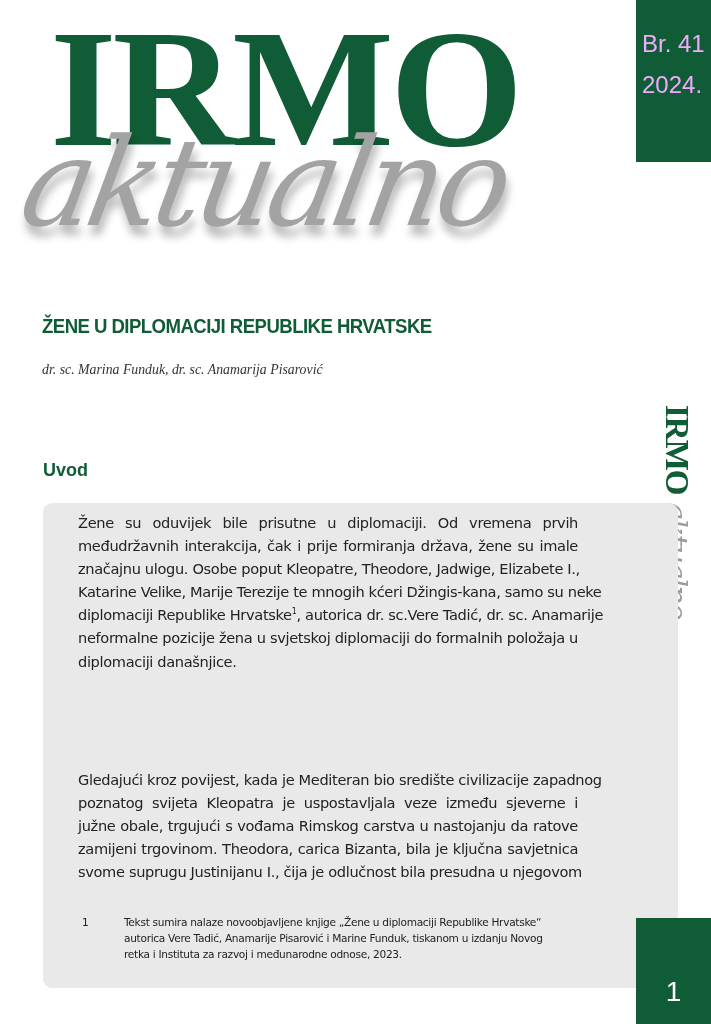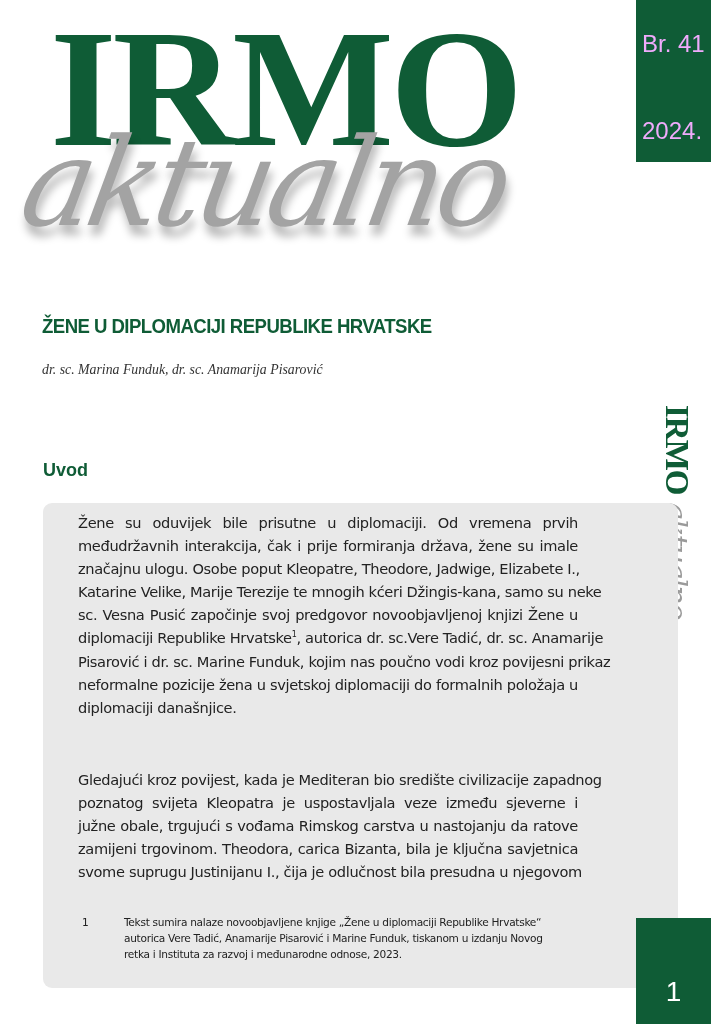--- a/index.html
+++ b/index.html
@@ -40,21 +40,21 @@
   .issue-box {
     left: 636px; top: 0; width: 75px; height: 162px;
     background: #0f5c36;
   }
   .issue-box span {
     display: block; position: absolute; left: 6px;
     color: #f0abfc; font-size: 24px; white-space: nowrap;
     font-family: "Liberation Sans", sans-serif;
   }
   .issue-num { top: 30px; }
-  .issue-year { top: 71px; margin-top: 46px; }
+  .issue-year { top: 71px; }
 
   
   .article-title {
     left: 42px; top: 315px;
     font-family: "Liberation Sans", sans-serif;
     font-weight: bold; font-size: 20px; letter-spacing: -0.6px;
     color: #0f5c36; white-space: nowrap;
     transform: scaleX(0.93); transform-origin: left top;
   }
   .authors {
@@ -144,23 +144,21 @@
 <div class="abs side-brand">
   <span class="side-irmo">IRMO</span><span class="side-aktualno">aktualno</span>
 </div>
 
 <div class="abs content-box">
   <div class="para para1">
     <div class="line">Žene su oduvijek bile prisutne u diplomaciji. Od vremena prvih</div>
     <div class="line">međudržavnih interakcija, čak i prije formiranja država, žene su imale</div>
     <div class="line">značajnu ulogu. Osobe poput Kleopatre, Theodore, Jadwige, Elizabete I.,</div>
     <div class="line">Katarine Velike, Marije Terezije te mnogih kćeri Džingis-kana, samo su neke</div>
-    <div class="line">sc. Vesna Pusić započinje svoj predgovor novoobjavljenoj knjizi Žene u</div>
     <div class="line"><span>diplomaciji Republike Hrvatske</span><sup class="fn">1</sup><span>, autorica dr. sc.Vere Tadić, dr. sc. Anamarije</span></div>
-    <div class="line">Pisarović i dr. sc. Marine Funduk, kojim nas poučno vodi kroz povijesni prikaz</div>
     <div class="line">neformalne pozicije žena u svjetskoj diplomaciji do formalnih položaja u</div>
     <div class="line last">diplomaciji današnjice.</div>
   </div>
 
   <div class="para para2">
     <div class="line">Gledajući kroz povijest, kada je Mediteran bio središte civilizacije zapadnog</div>
     <div class="line">poznatog svijeta Kleopatra je uspostavljala veze između sjeverne i</div>
     <div class="line">južne obale, trgujući s vođama Rimskog carstva u nastojanju da ratove</div>
     <div class="line">zamijeni trgovinom. Theodora, carica Bizanta, bila je ključna savjetnica</div>
     <div class="line">svome suprugu Justinijanu I., čija je odlučnost bila presudna u njegovom</div>

